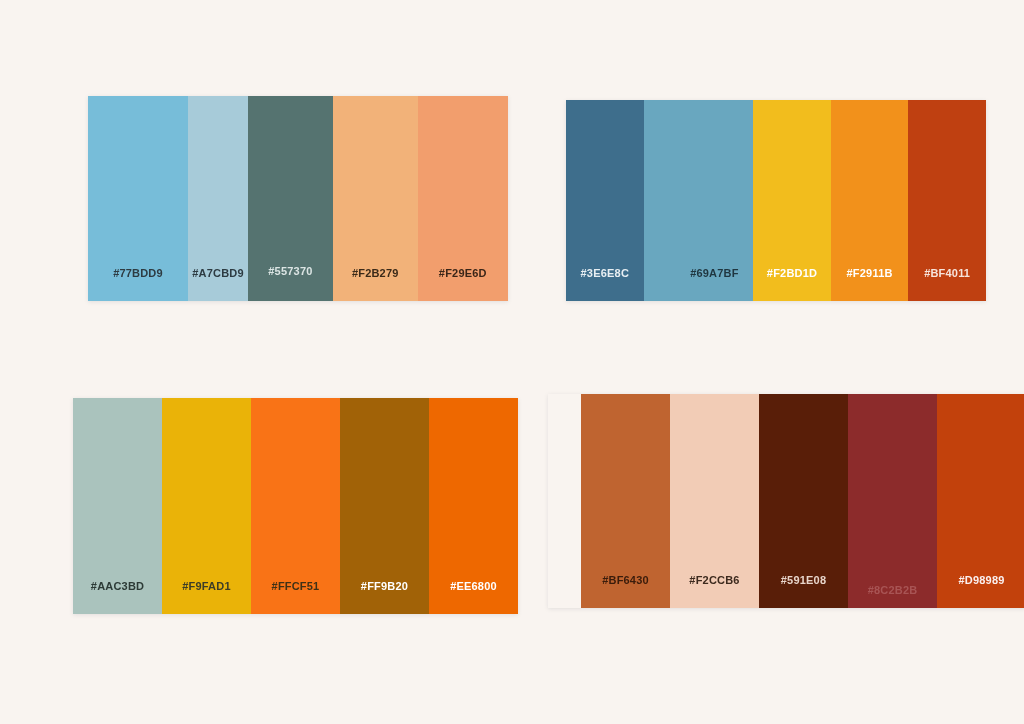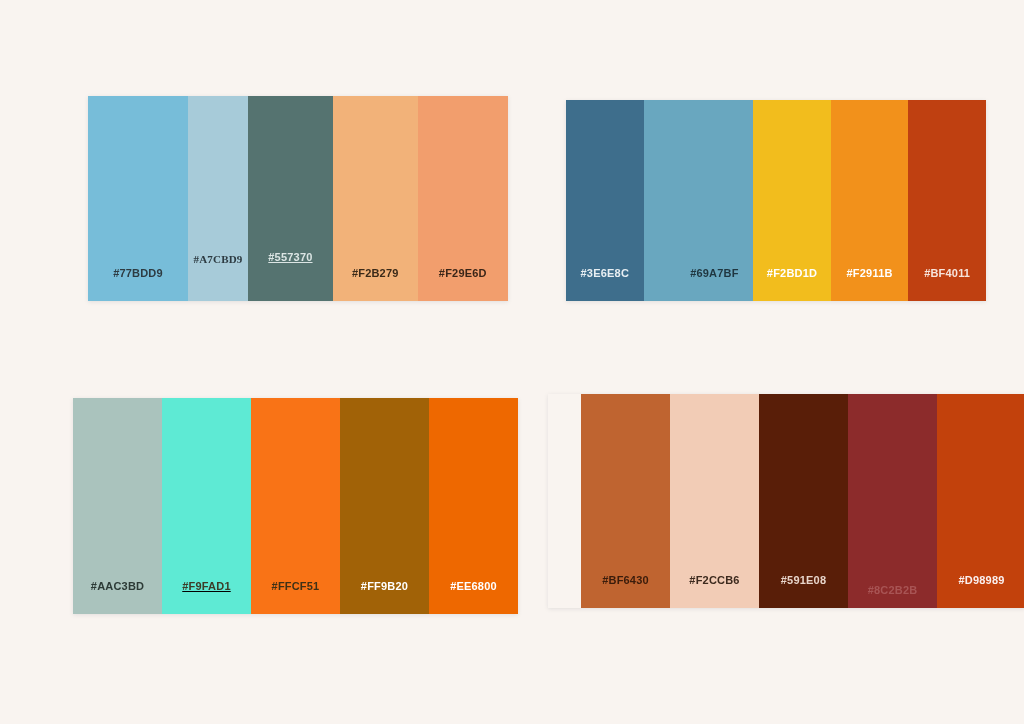--- a/index.html
+++ b/index.html
@@ -53,24 +53,24 @@
 </style>
 </head>
 <body style="background: rgb(249, 244, 240);">
 
 <div id="palette-board">
     <div class="palette" id="palette-0">
       <div class="swatch" style="background: rgb(119, 189, 217); width: 23.8%;">
         <div class="swatch-label" style="color: rgb(45, 59, 66); margin-bottom: 22px;">#77BDD9</div>
       </div>
       <div class="swatch" style="background: rgb(167, 203, 217); width: 14.3%;">
-        <div class="swatch-label" style="color: rgb(45, 59, 66); margin-bottom: 36px; font-family: Liberation Serif, serif;">#A7CBD9</div>
+        <div class="swatch-label" style="color: rgb(45, 59, 66); margin-bottom: 22px;">#A7CBD9</div>
       </div>
       <div class="swatch" style="background: rgb(85, 115, 112); width: 20.2%;">
-        <div class="swatch-label" style="color: rgb(220, 229, 228); margin-bottom: 38px; text-decoration: underline;">#557370</div>
+        <div class="swatch-label" style="color: rgb(220, 229, 228); margin-bottom: 24px;">#557370</div>
       </div>
       <div class="swatch" style="background: rgb(242, 178, 121); width: 20.2%;">
         <div class="swatch-label" style="color: rgb(59, 42, 24); margin-bottom: 22px;">#F2B279</div>
       </div>
       <div class="swatch" style="background: rgb(242, 158, 109); width: 21.5%;">
         <div class="swatch-label" style="color: rgb(59, 38, 24); margin-bottom: 22px;">#F29E6D</div>
       </div>
     </div>
     <div class="palette" id="palette-1">
       <div class="swatch" style="background: rgb(62, 110, 140); width: 20%;">
@@ -86,21 +86,21 @@
         <div class="swatch-label" style="color: rgb(255, 255, 255); margin-bottom: 22px;">#F2911B</div>
       </div>
       <div class="swatch" style="background: rgb(191, 64, 17); width: 20%;">
         <div class="swatch-label" style="color: rgb(247, 228, 220); margin-bottom: 22px;">#BF4011</div>
       </div>
     </div>
     <div class="palette" id="palette-2">
       <div class="swatch" style="background: rgb(170, 195, 189); width: 20%;">
         <div class="swatch-label" style="color: rgb(44, 58, 54); margin-bottom: 22px;">#AAC3BD</div>
       </div>
-      <div class="swatch" style="background: #5eead4; width: 20%; text-decoration: underline;">
+      <div class="swatch" style="background: #eab308; width: 20%;">
         <div class="swatch-label" style="color: rgb(60, 61, 40); margin-bottom: 22px;">#F9FAD1</div>
       </div>
       <div class="swatch" style="background: #f97316; width: 20%;">
         <div class="swatch-label" style="color: rgb(63, 49, 22); margin-bottom: 22px;">#FFCF51</div>
       </div>
       <div class="swatch" style="background: #a16207; width: 20%;">
         <div class="swatch-label" style="color: rgb(255, 255, 255); margin-bottom: 22px;">#FF9B20</div>
       </div>
       <div class="swatch" style="background: rgb(238, 104, 0); width: 20%;">
         <div class="swatch-label" style="color: rgb(255, 255, 255); margin-bottom: 22px;">#EE6800</div>

